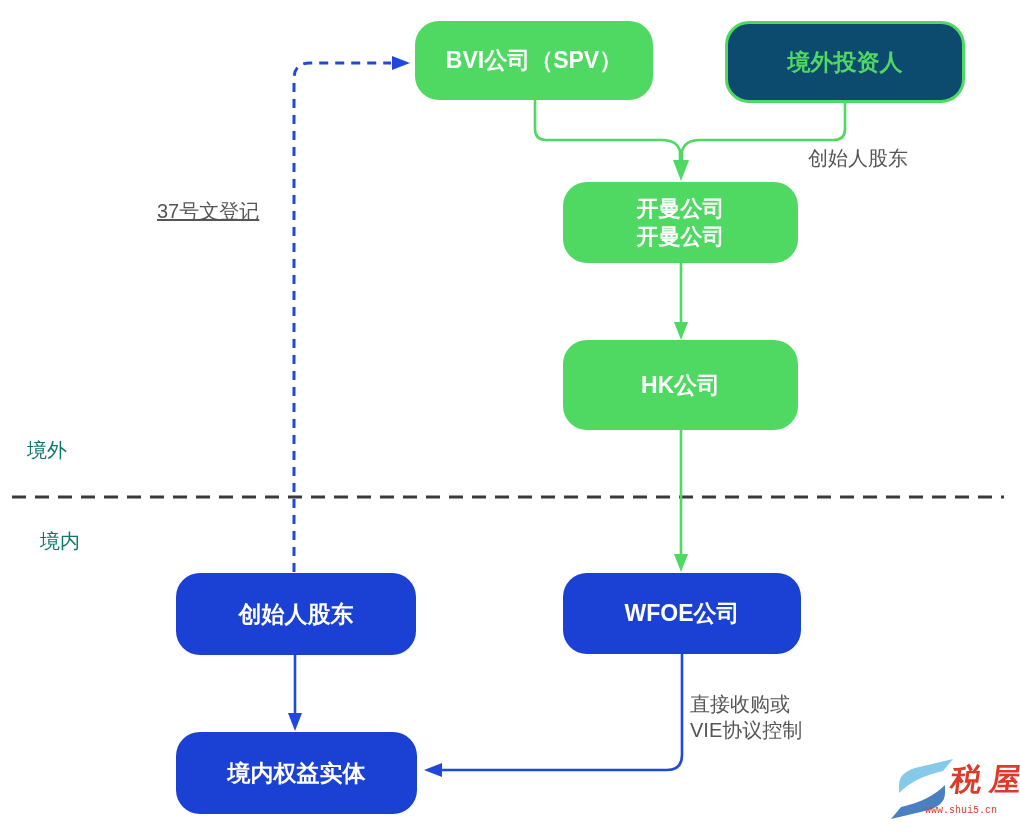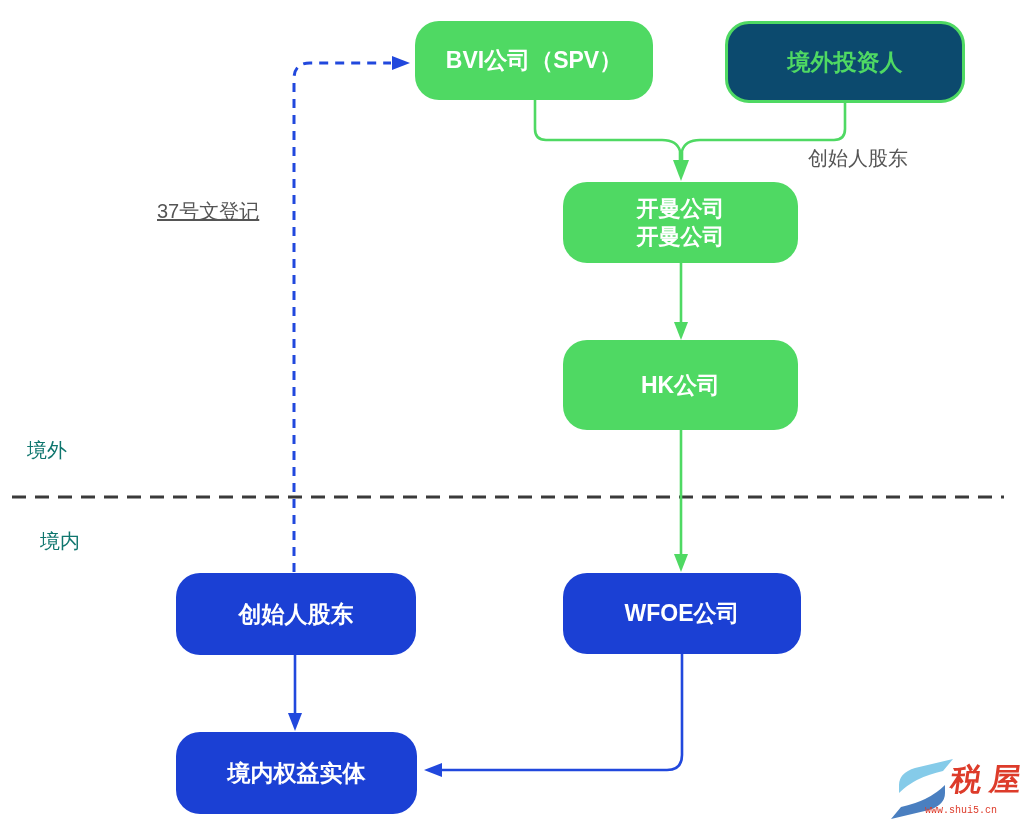--- a/index.html
+++ b/index.html
@@ -99,20 +99,24 @@
 
   <div class="node blue" style="left:563px;top:573px;width:238px;height:81px;">
     <span>WFOE公司</span>
   </div>
 
   <div class="region-label" style="left:27px;top:437px;">境外</div>
   <div class="region-label" style="left:40px;top:528px;">境内</div>
 
   <div class="edge-label" style="left:808px;top:145px;">创始人股东</div>
   <div class="edge-label" style="left:157px;top:198px;text-decoration:underline;">37号文登记</div>
+  <div class="edge-label" style="left:690px;top:691px;">
+    <div>直接收购或</div>
+    <div>VIE协议控制</div>
+  </div>
 
   <div class="watermark">
     <svg class="wm-s" width="68" height="70" viewBox="0 0 68 70">
       <path d="M66,4 L28,13 Q12,18 12,30 L12,38 Q28,22 56,16 Z" style="fill:var(--logolight);"></path>
       <path d="M4,64 L42,55 Q58,50 58,38 L58,30 Q42,46 14,52 Z" style="fill:var(--logodark);"></path>
     </svg>
     <div class="wm-brand">税屋</div>
     <div class="wm-url">www.shui5.cn</div>
   </div>
 

